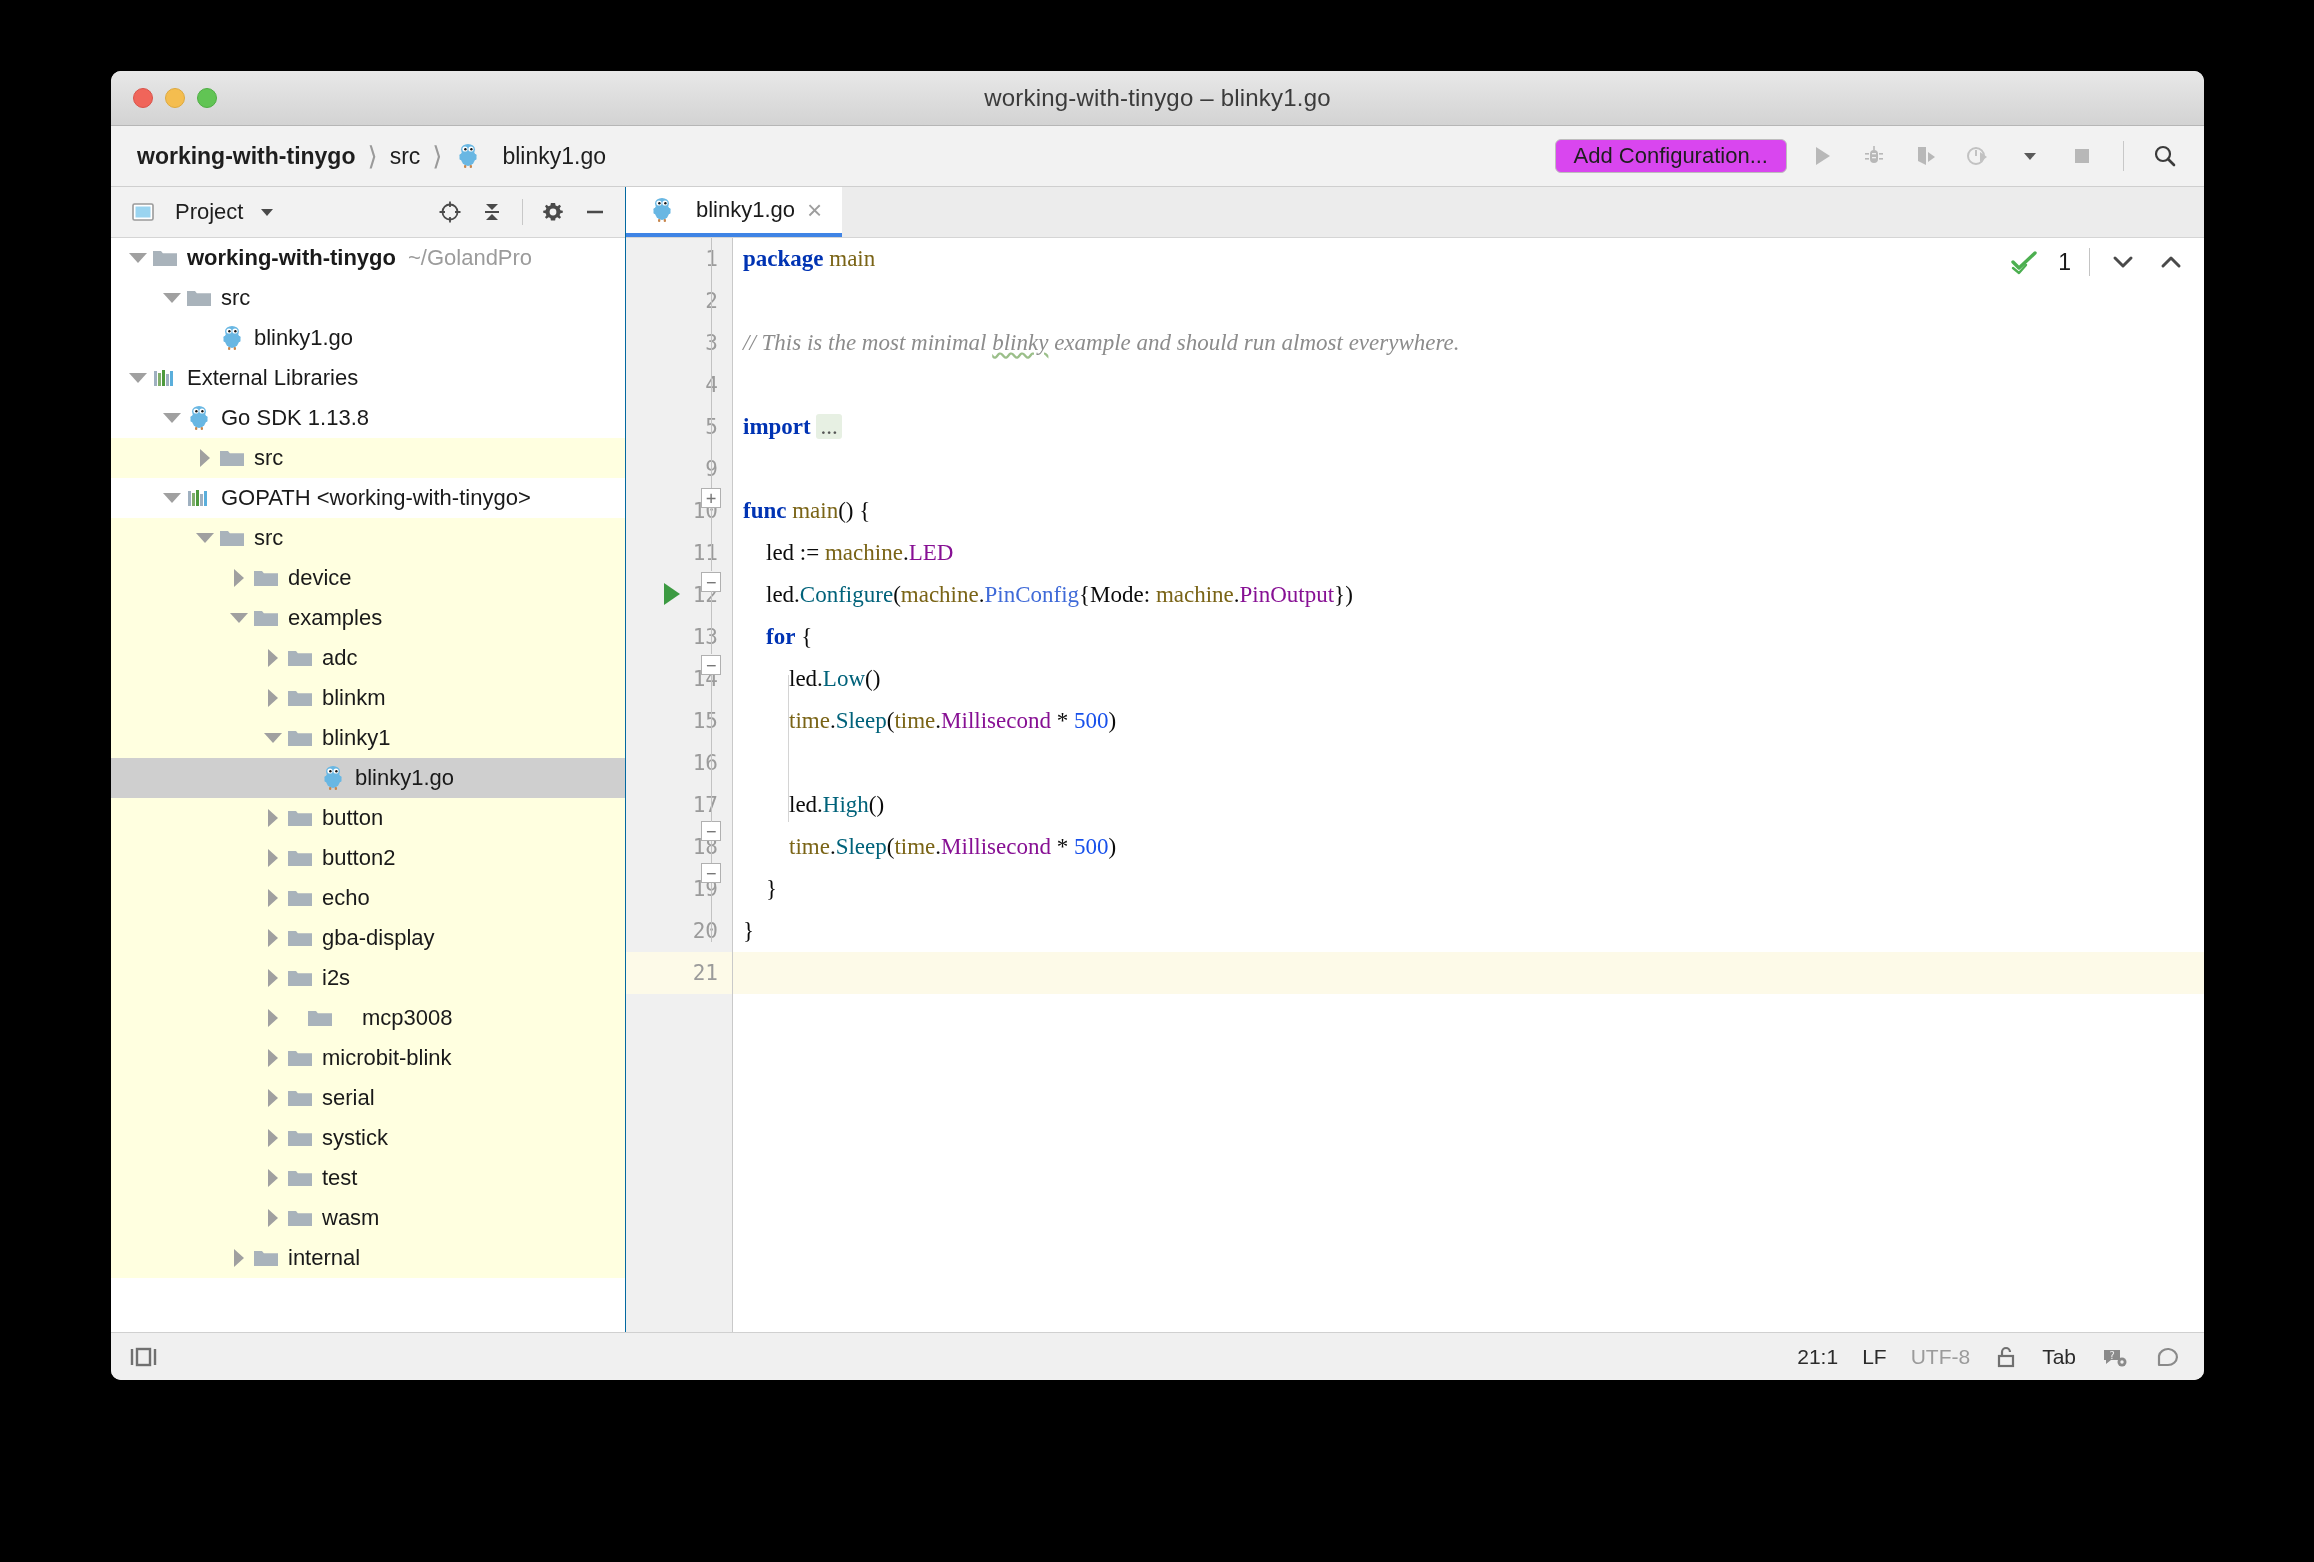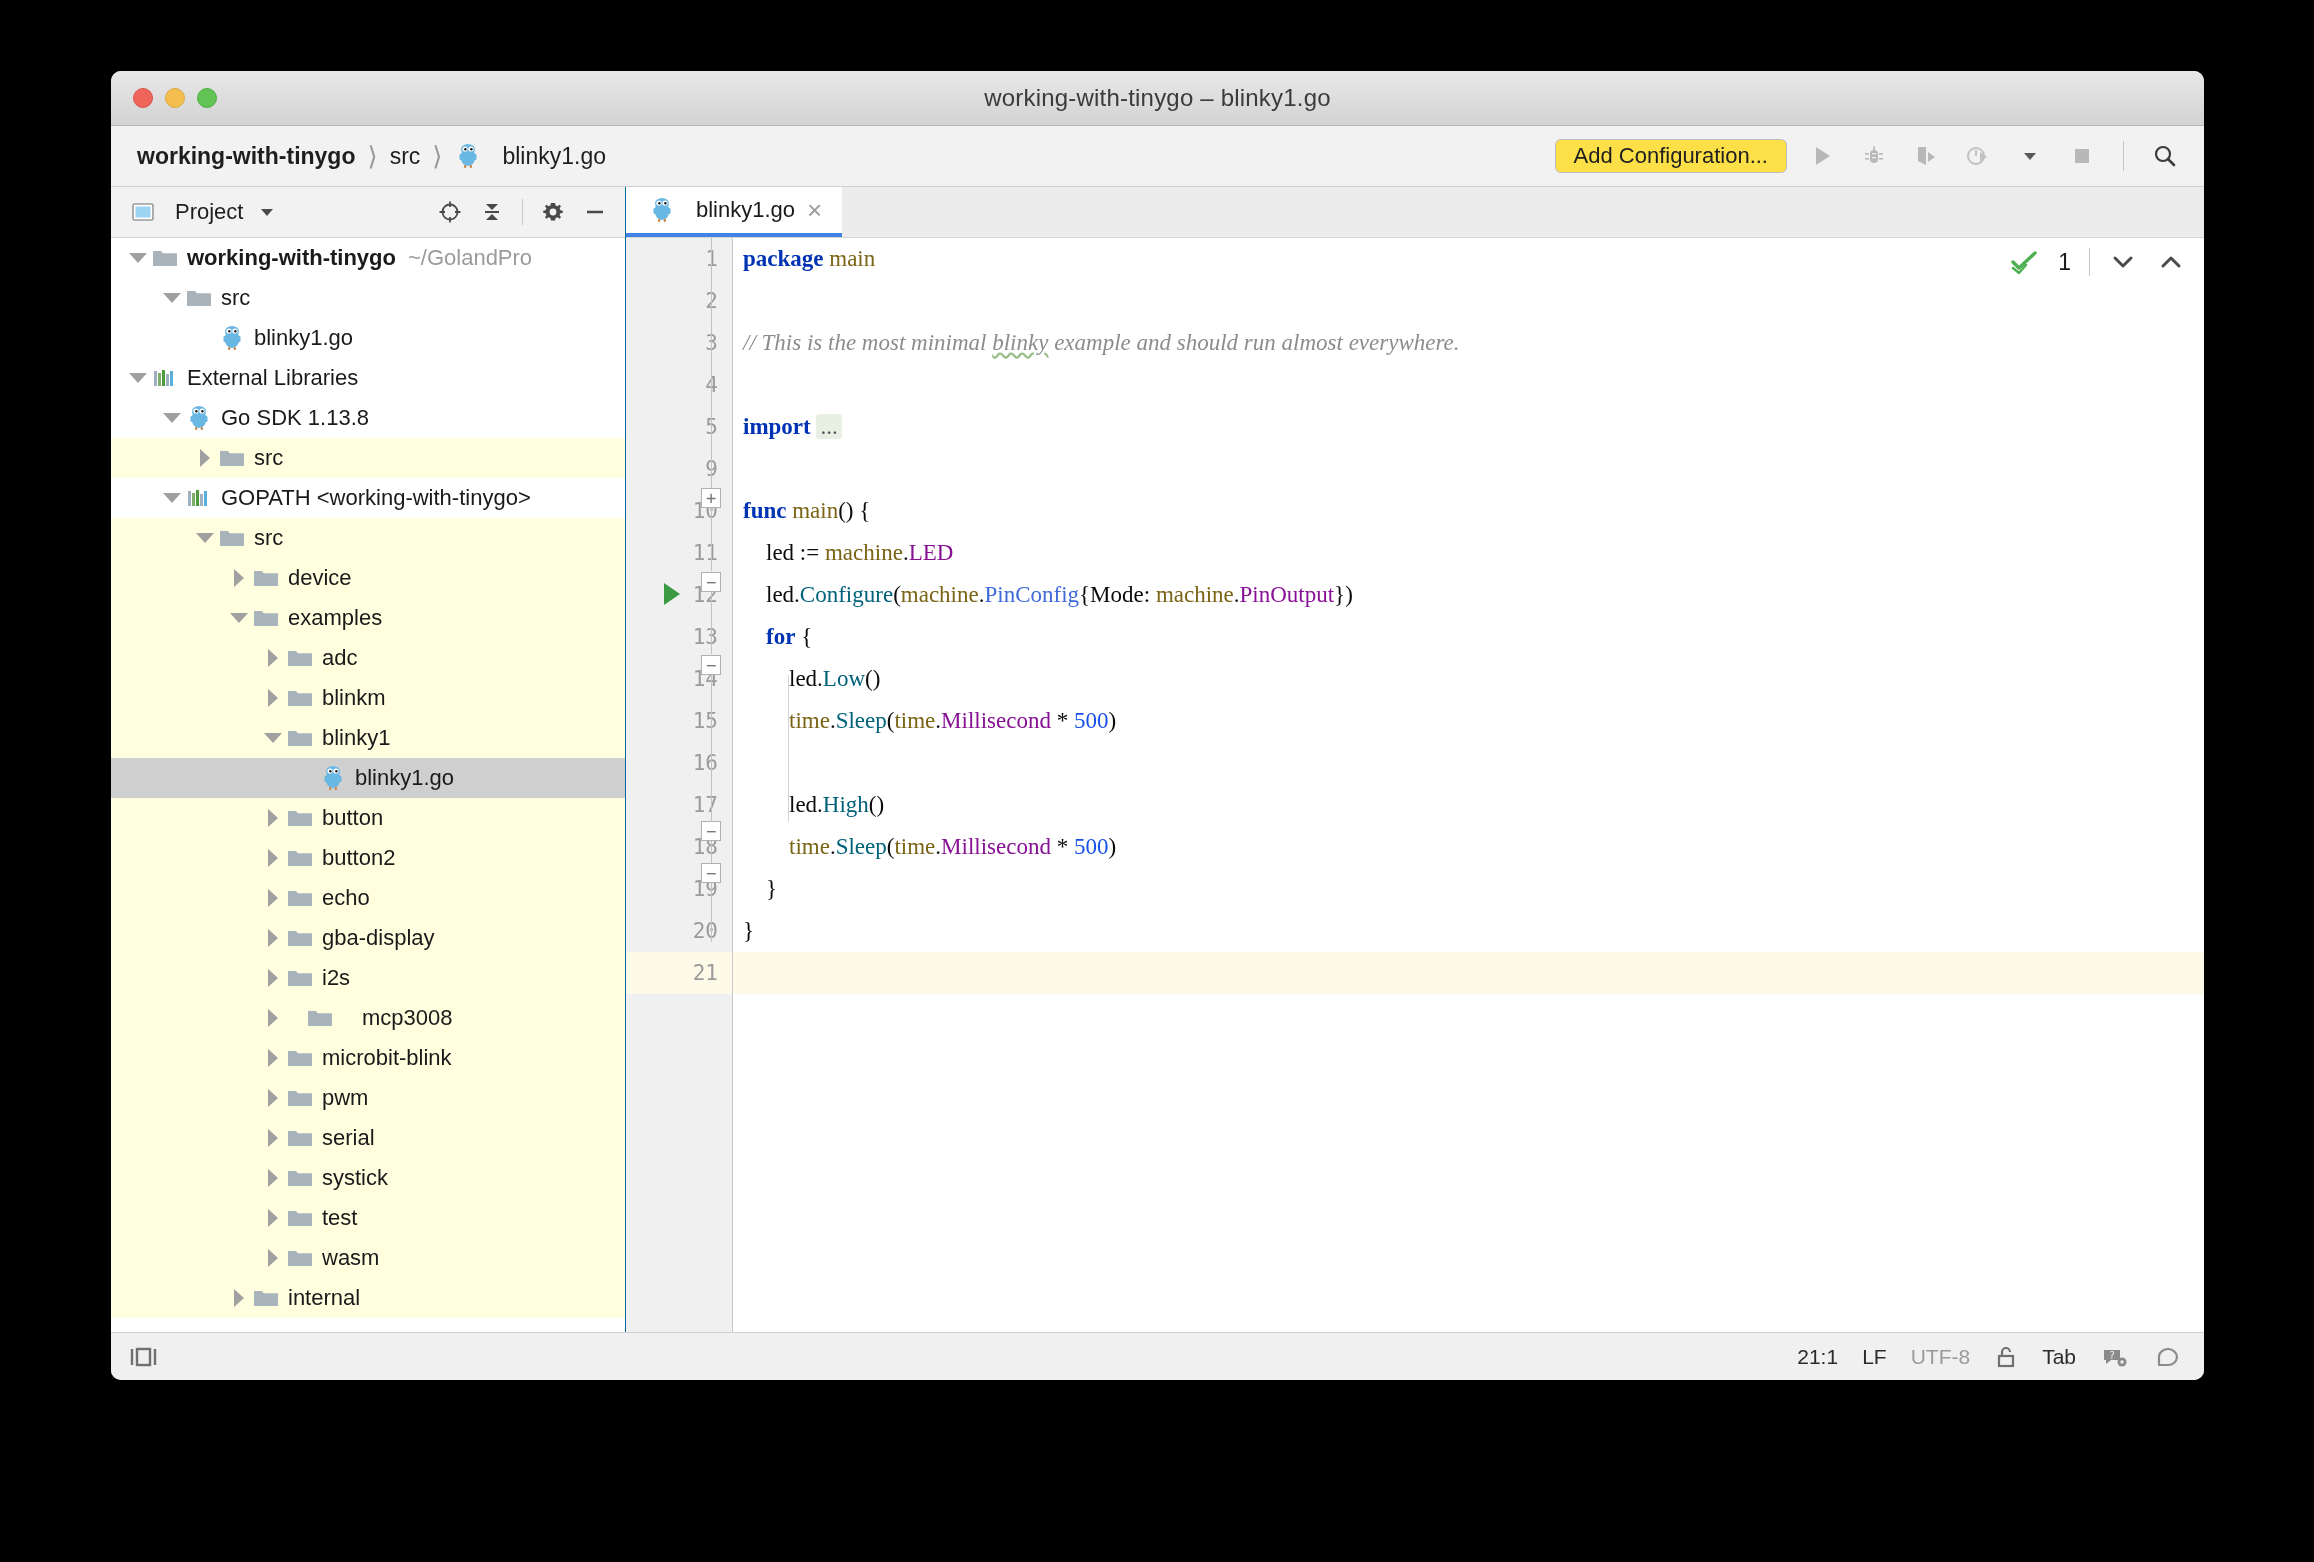--- a/index.html
+++ b/index.html
@@ -43,21 +43,21 @@
     border-bottom: 1px solid #cfcfcf;
     display: flex; align-items: center;
     padding: 0 22px 0 26px;
   }
   .breadcrumb { display: flex; align-items: center; gap: 12px; font-size: 23px; color: #1e1e1e; }
   .bc-root { font-weight: bold; }
   .bc-sep { color: #9a9a9a; font-size: 26px; font-weight: 300; }
   .bc-plain { color: #1e1e1e; }
   .toolbar-right { margin-left: auto; display: flex; align-items: center; gap: 18px; }
   .add-config {
-    border: 1px solid #bdbdbd; border-radius: 6px; background: #fde047;
+    border: 1px solid #bdbdbd; border-radius: 6px; background: #d946ef;
     font-size: 22px; color: #1e1e1e; padding: 5px 18px; line-height: 1;
     white-space: nowrap;
   }
   .tb-icon { width: 34px; height: 34px; display: flex; align-items: center; justify-content: center; }
   .tb-divider { width: 1px; height: 30px; background: #c8c8c8; margin: 0 6px; }
   
   .body { flex: 1 1 auto; display: flex; min-height: 0; }
   
   .sidebar {
     width: 515px; flex: 0 0 515px;
@@ -564,32 +564,20 @@
             <span class="twisty">
               <span class="tw-right"></span>
             </span>
             <span class="ic">
               <svg width="28" height="28" viewBox="0 0 28 28">
                 <path d="M2 7 h8 l2 2.5 h14 V22 H2 Z" fill="#a9b3bb"></path>
                 <rect x="2" y="9.5" width="24" height="12.5" fill="#a9b3bb"></rect>
               </svg>
             </span>
             <span class="row-label">microbit-blink</span>
-          </div>
-          <div class="row lib" style="padding-left: 149px;">
-            <span class="twisty">
-              <span class="tw-right"></span>
-            </span>
-            <span class="ic">
-              <svg width="28" height="28" viewBox="0 0 28 28">
-                <path d="M2 7 h8 l2 2.5 h14 V22 H2 Z" fill="#a9b3bb"></path>
-                <rect x="2" y="9.5" width="24" height="12.5" fill="#a9b3bb"></rect>
-              </svg>
-            </span>
-            <span class="row-label">pwm</span>
           </div>
           <div class="row lib" style="padding-left: 149px;">
             <span class="twisty">
               <span class="tw-right"></span>
             </span>
             <span class="ic">
               <svg width="28" height="28" viewBox="0 0 28 28">
                 <path d="M2 7 h8 l2 2.5 h14 V22 H2 Z" fill="#a9b3bb"></path>
                 <rect x="2" y="9.5" width="24" height="12.5" fill="#a9b3bb"></rect>
               </svg>

